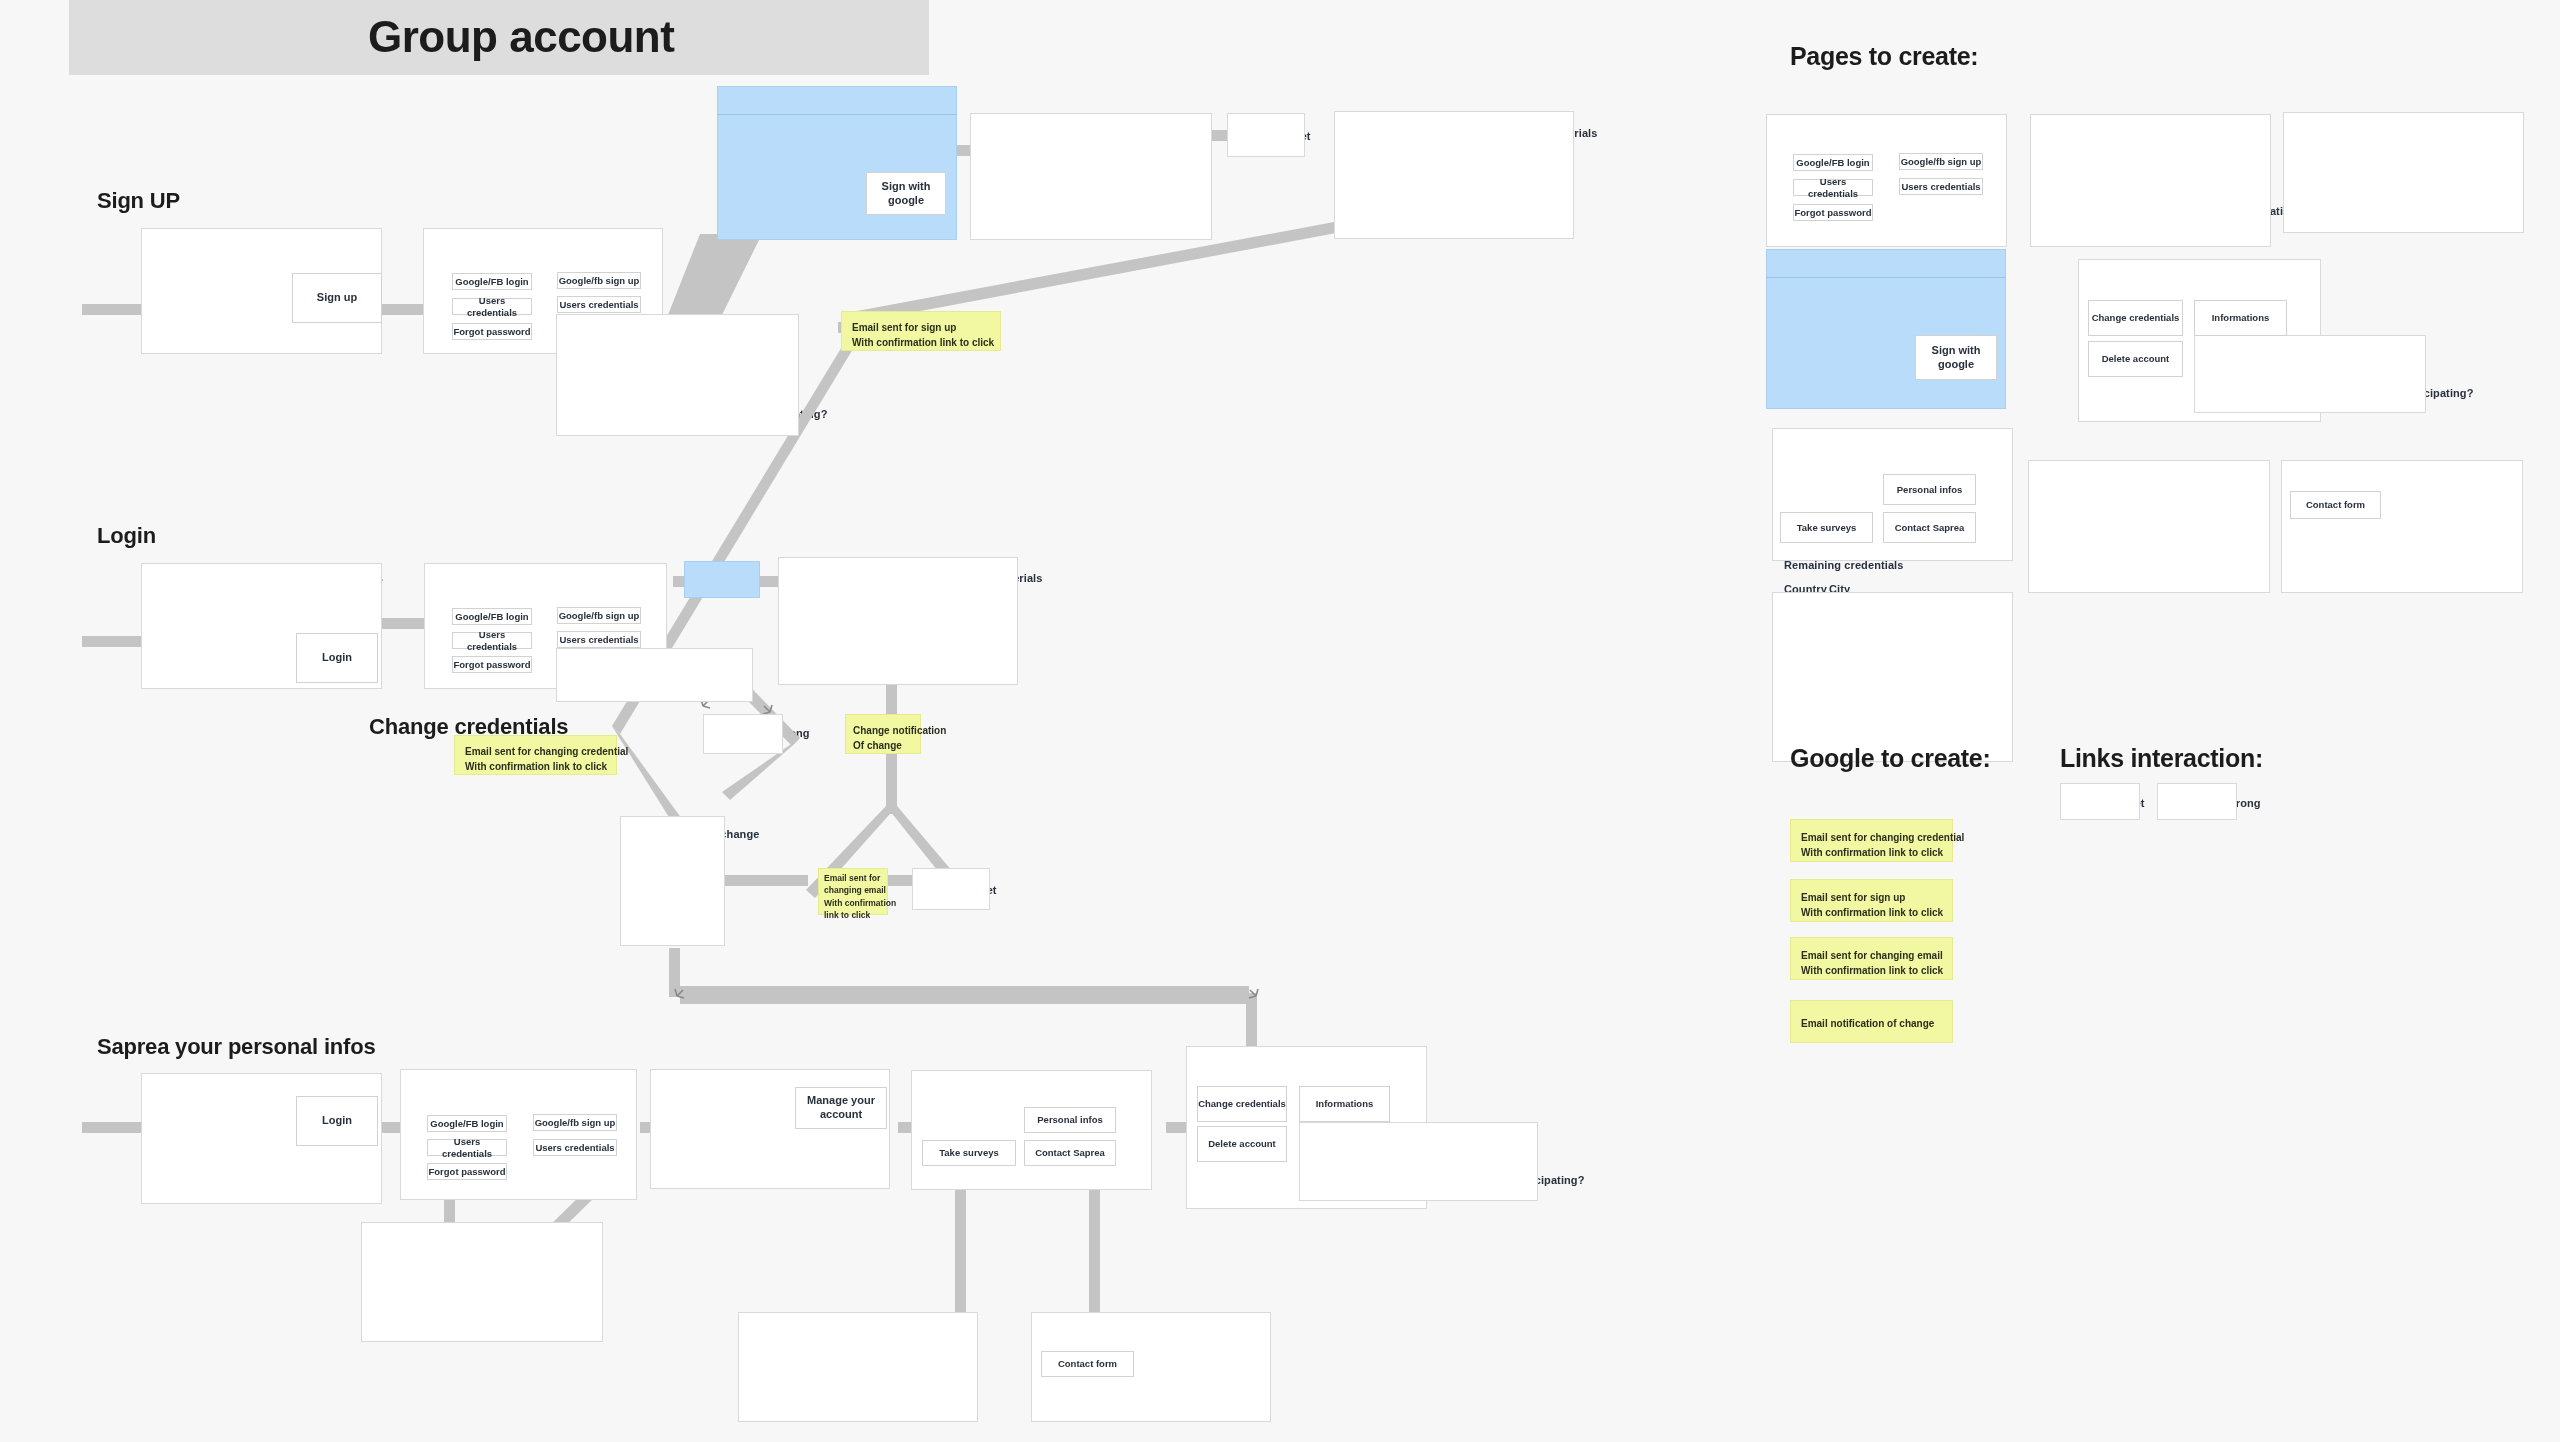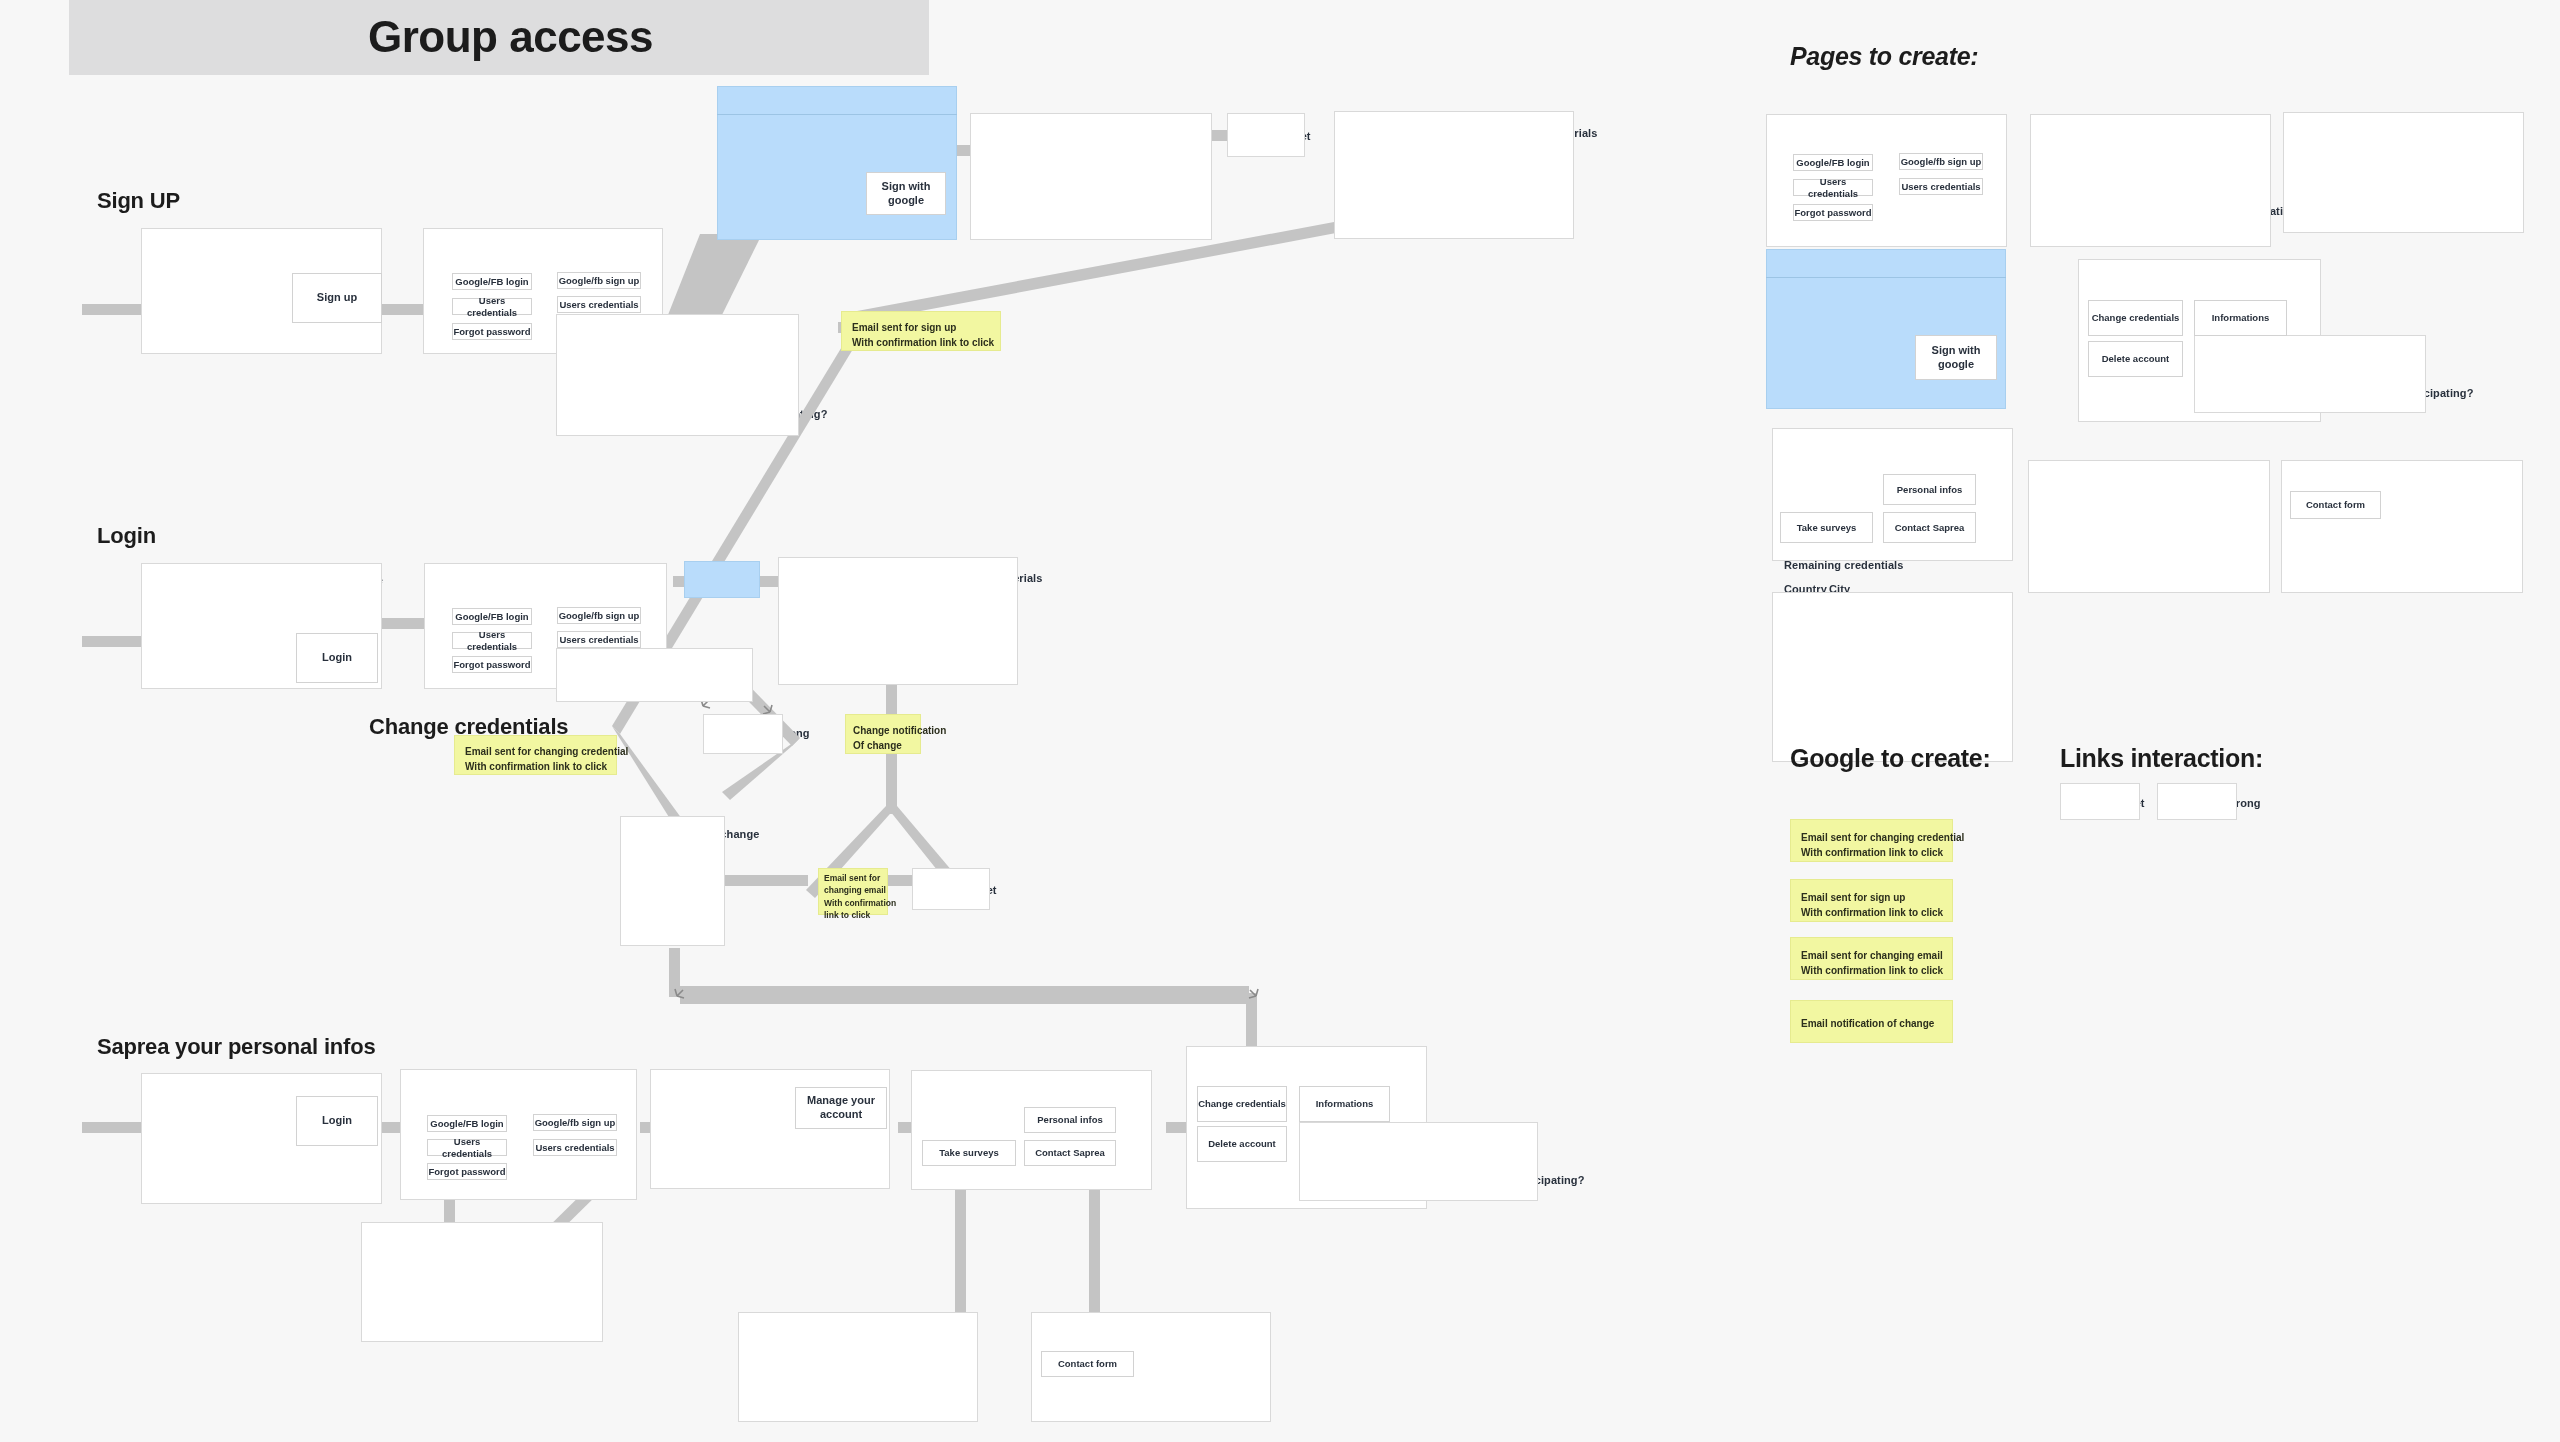--- a/index.html
+++ b/index.html
@@ -153,21 +153,21 @@
 
     <g stroke="#8a8a8a" stroke-width="1.6" fill="none">
       <path d="M709,700 l-6,6 M703,706 l7,2 M703,706 l-2,-7"></path>
       <path d="M764,706 l6,6 M770,712 l-7,2 M770,712 l2,-7"></path>
       <path d="M683,990 l-6,6 M677,996 l7,2 M677,996 l-2,-7"></path>
       <path d="M1250,990 l6,6 M1256,996 l-7,2 M1256,996 l2,-7"></path>
     </g>
   </svg>
 
   <div class="card grey-banner" style="left:69px; top:0; width:860px; height:75px;"></div>
-  <div class="big-title" style="left:368px; top:12px;">Group access</div>
+  <div class="big-title" style="left:368px; top:12px;">Group account</div>
 
   <div class="section-title" style="left:97px; top:188px;">Sign UP</div>
 
   <div class="card" style="left:141px; top:228px; width:241px; height:126px;"></div>
   <div class="t" style="left:150px; top:240px;">Home page</div>
   <div class="btn" style="left:292px; top:273px; width:90px; height:50px;">Sign up</div>
 
   <div class="card" style="left:423px; top:228px; width:240px; height:126px;"></div>
   <div class="t" style="left:437px; top:239px;">Login/Sign up</div>
   <div class="t" style="left:453px; top:262px;">Login</div>
@@ -317,21 +317,21 @@
 Group leading or participating?</div>
 
   <div class="card" style="left:738px; top:1312px; width:240px; height:110px;"></div>
   <div class="t" style="left:749px; top:1322px;">Take surveys</div>
   <div class="t" style="left:749px; top:1362px;">Links to Qualtrics surveys</div>
 
   <div class="card" style="left:1031px; top:1312px; width:240px; height:110px;"></div>
   <div class="t" style="left:1041px; top:1322px;">Contact Saprea</div>
   <div class="btn sm" style="left:1041px; top:1351px; width:93px; height:26px;">Contact form</div>
 
-  <div class="panel-title" style="left:1790px; top:42px;font-style:italic;">Pages to create:</div>
+  <div class="panel-title" style="left:1790px; top:42px;">Pages to create:</div>
 
   <div class="card" style="left:1766px; top:114px; width:241px; height:133px;"></div>
   <div class="t" style="left:1775px; top:123px;">Login/Sign up</div>
   <div class="t" style="left:1794px; top:143px;">Login</div>
   <div class="t" style="left:1899px; top:143px;">Sign-up</div>
   <div class="btn sm" style="left:1793px; top:154px; width:80px; height:17px;">Google/FB login</div>
   <div class="btn sm" style="left:1793px; top:179px; width:80px; height:17px;">Users credentials</div>
   <div class="btn sm" style="left:1793px; top:204px; width:80px; height:17px;">Forgot password</div>
   <div class="btn sm" style="left:1899px; top:153px; width:84px; height:17px;">Google/fb sign up</div>
   <div class="btn sm" style="left:1899px; top:178px; width:84px; height:17px;">Users credentials</div>

